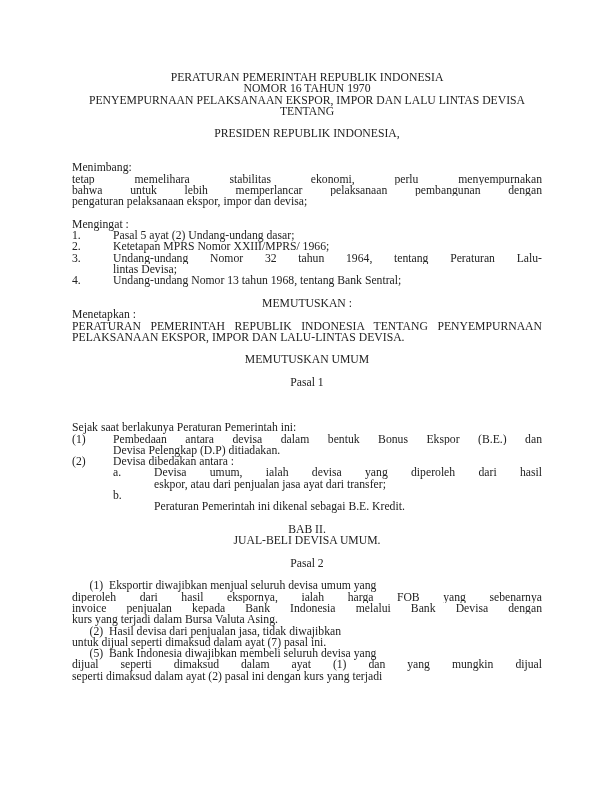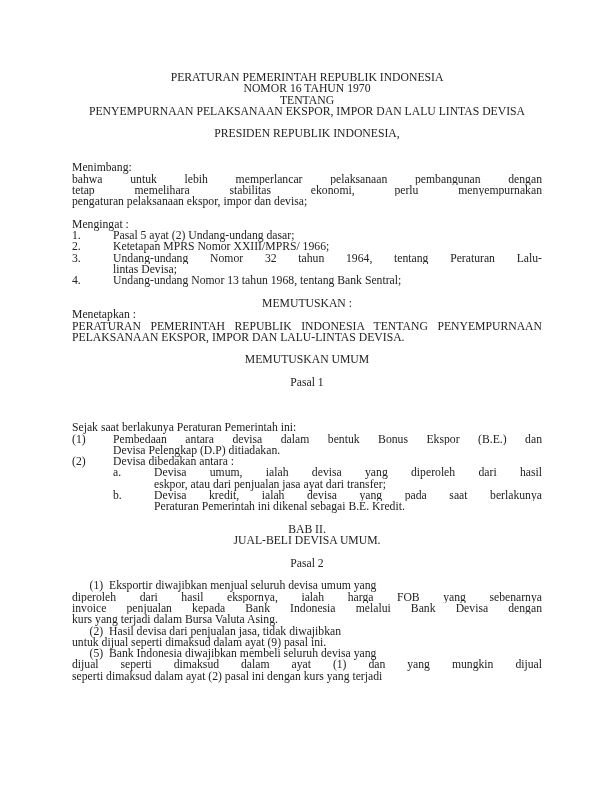--- a/index.html
+++ b/index.html
@@ -18,30 +18,30 @@
   .sub { width: 41px; flex: none; white-space: pre; }
   .txt { flex: 1; white-space: pre; }
   .txtj { flex: 1; text-align: justify; text-align-last: justify; overflow: hidden; }
 </style>
 </head>
 <body>
 
 <div class="page">
   <div class="line c">PERATURAN PEMERINTAH REPUBLIK INDONESIA</div>
   <div class="line c">NOMOR 16 TAHUN 1970</div>
+  <div class="line c">PENYEMPURNAAN PELAKSANAAN EKSPOR, IMPOR DAN LALU LINTAS DEVISA</div>
   <div class="line c">TENTANG</div>
-  <div class="line c">PENYEMPURNAAN PELAKSANAAN EKSPOR, IMPOR DAN LALU LINTAS DEVISA</div>
   <div class="blank"></div>
   <div class="line c">PRESIDEN REPUBLIK INDONESIA,</div>
   <div class="blank"></div>
   <div class="blank"></div>
 
   <div class="line">Menimbang:</div>
+  <div class="j">tetap memelihara stabilitas ekonomi, perlu menyempurnakan</div>
   <div class="j">bahwa untuk lebih memperlancar pelaksanaan pembangunan dengan</div>
-  <div class="j">tetap memelihara stabilitas ekonomi, perlu menyempurnakan</div>
   <div class="line">pengaturan pelaksanaan ekspor, impor dan devisa;</div>
   <div class="blank"></div>
 
   <div class="line">Mengingat :</div>
   <div class="row">
     <span class="num">1.</span>
     <span class="txt">Pasal 5 ayat (2) Undang-undang dasar;</span>
   </div>
   <div class="row">
     <span class="num">2.</span>
@@ -93,37 +93,36 @@
     <span class="txtj">Devisa umum, ialah devisa yang diperoleh dari hasil</span>
   </div>
   <div class="row">
     <span class="num"></span>
     <span class="sub"></span>
     <span class="txt">eskpor, atau dari penjualan jasa ayat dari transfer;</span>
   </div>
   <div class="row">
     <span class="num"></span>
     <span class="sub">b.</span>
-    <span class="txtj">Devisa kredit, ialah devisa yang pada saat berlakunya</span>
   </div>
   <div class="row">
     <span class="num"></span>
     <span class="sub"></span>
     <span class="txt">Peraturan Pemerintah ini dikenal sebagai B.E. Kredit.</span>
   </div>
   <div class="blank"></div>
 
   <div class="line c">BAB II.</div>
   <div class="line c">JUAL-BELI DEVISA UMUM.</div>
   <div class="blank"></div>
   <div class="line c">Pasal 2</div>
   <div class="blank"></div>
 
   <div class="line">      (1)  Eksportir diwajibkan menjual seluruh devisa umum yang</div>
   <div class="j">diperoleh dari hasil ekspornya, ialah harga FOB yang sebenarnya</div>
   <div class="j">invoice penjualan kepada Bank Indonesia melalui Bank Devisa dengan</div>
   <div class="line">kurs yang terjadi dalam Bursa Valuta Asing.</div>
   <div class="line">      (2)  Hasil devisa dari penjualan jasa, tidak diwajibkan</div>
-  <div class="line">untuk dijual seperti dimaksud dalam ayat (9) pasal ini.</div>
+  <div class="line">untuk dijual seperti dimaksud dalam ayat (7) pasal ini.</div>
   <div class="line">      (5)  Bank Indonesia diwajibkan membeli seluruh devisa yang</div>
   <div class="j">dijual seperti dimaksud dalam ayat (1) dan yang mungkin dijual</div>
   <div class="line">seperti dimaksud dalam ayat (2) pasal ini dengan kurs yang terjadi</div>
 </div>
 
 </body></html>

